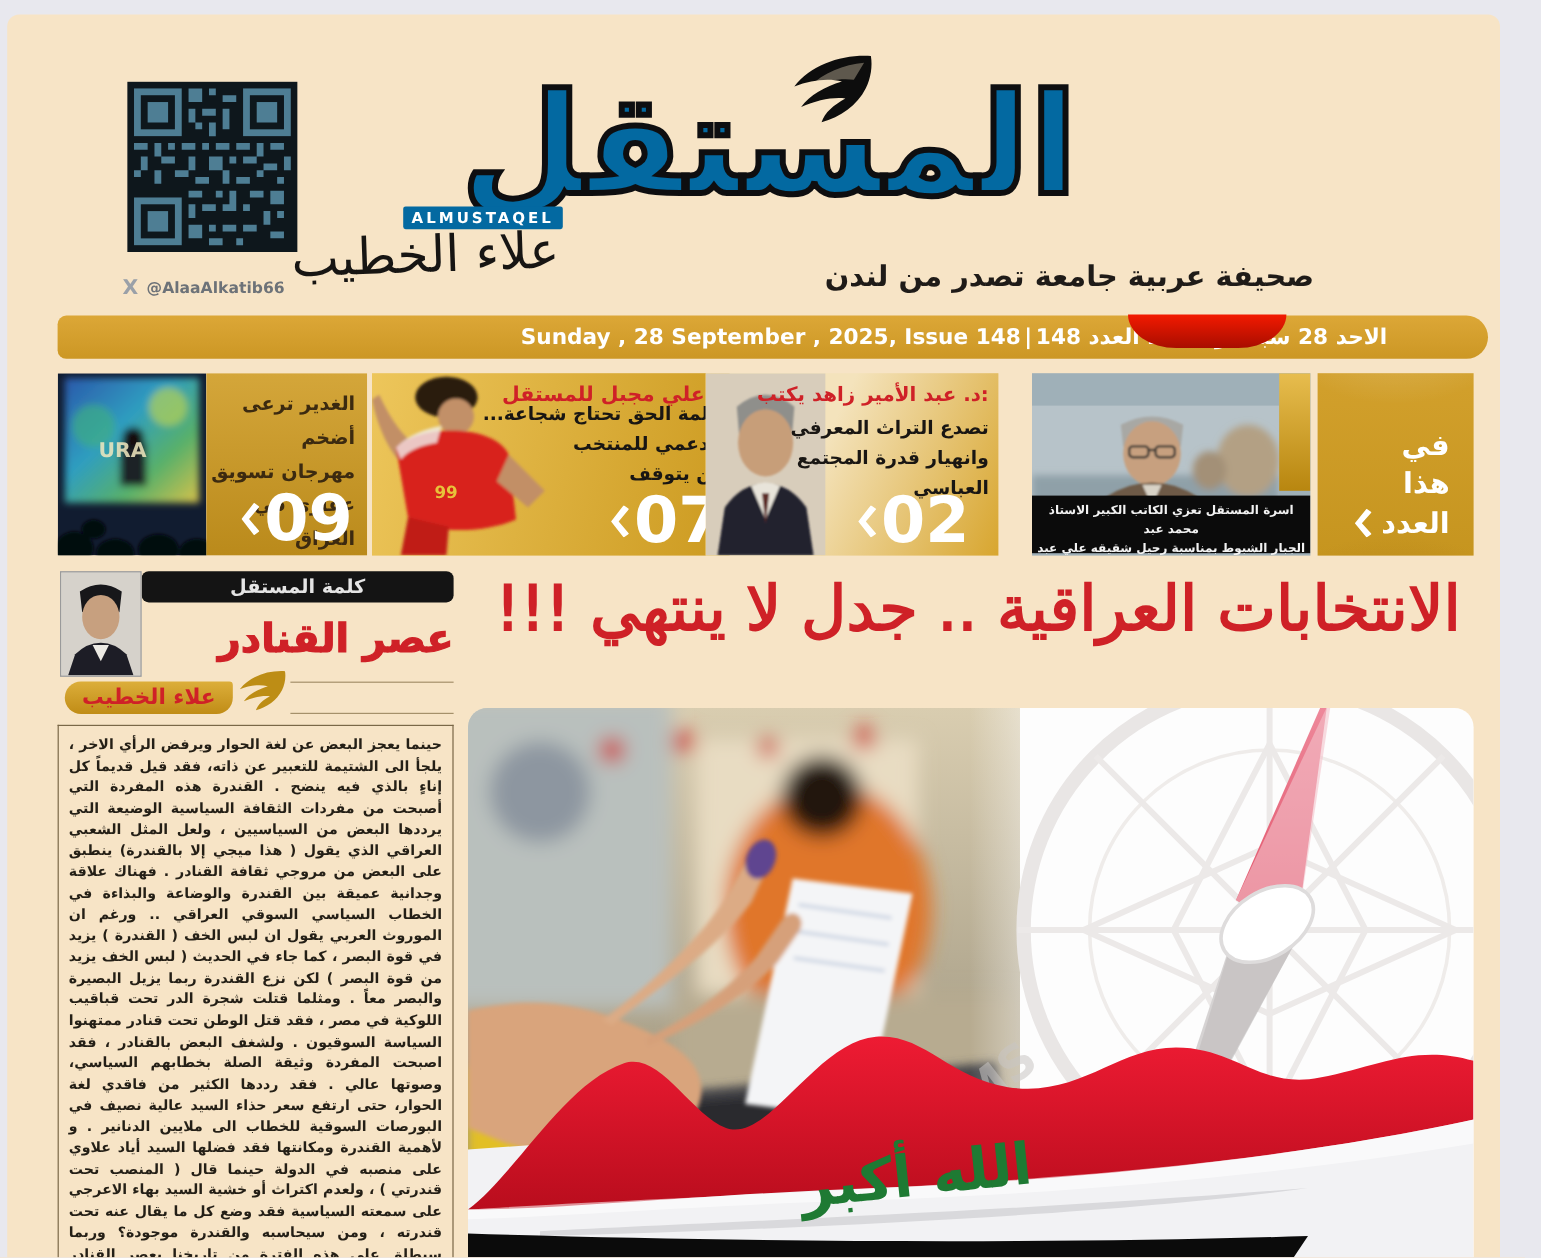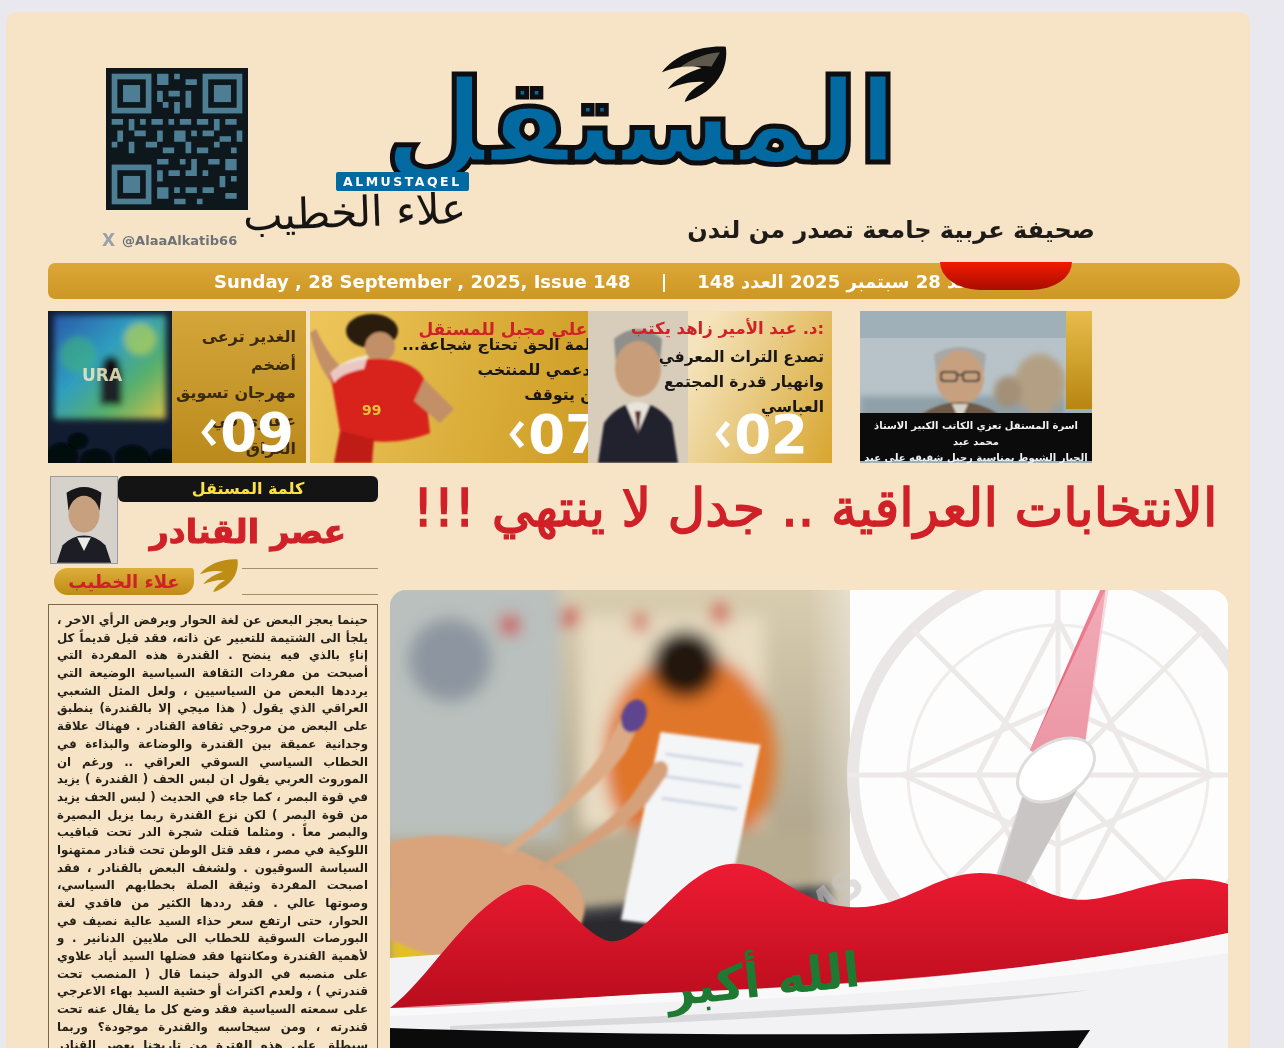--- a/index.html
+++ b/index.html
@@ -15,21 +15,21 @@
   .x-glyph{font-weight:bold;font-size:17px;color:#9aa0a8}
   .x-text{font-size:13px;font-weight:bold;color:#6d7278}
   .signature{left:210px;top:176px;width:250px;font-family:"DejaVu Serif",serif;font-size:42px;color:#171513;direction:rtl;transform:rotate(-2deg);white-space:nowrap}
   .logo-wrap{left:310px;top:22px;width:650px;height:188px;direction:rtl;text-align:center}
   .logo-ar{font-size:116px;font-weight:bold;color:#0369a1;-webkit-text-stroke:5px #0e0e10;line-height:176px;letter-spacing:-3px}
   .logo-latin{position:absolute;left:20px;top:138px;background:#0369a1;color:#fff;font-size:12.5px;font-weight:bold;letter-spacing:2.5px;padding:2px 7px;border-radius:2px}
   .wing-big{position:absolute;left:336px;top:10px;width:78px;height:62px}
   .tagline{right:155px;top:204px;font-size:24px;font-weight:bold;color:#1f1b18;direction:rtl;white-space:nowrap}
 
   
-  .date-bar{left:42px;top:251px;width:1192px;height:36px;background:linear-gradient(180deg,#dca737,#cc9724);border-radius:8px 20px 20px 8px;display:flex;align-items:center;justify-content:center;padding-right:84px;gap:30px;color:#fff;font-weight:bold;font-size:18px;white-space:nowrap}
+  .date-bar{left:42px;top:251px;width:1192px;height:36px;background:linear-gradient(180deg,#dca737,#cc9724);border-radius:8px 20px 20px 8px;display:flex;align-items:center;justify-content:flex-end;padding-right:84px;gap:3px;color:#fff;font-weight:bold;font-size:18px;white-space:nowrap}
   .date-ar{direction:rtl}
   .red-blob{position:absolute;left:892px;top:-1px;width:132px;height:28px;background:linear-gradient(180deg,#f31a00,#a80d00);border-radius:0 0 66px 66px / 0 0 46px 46px}
 
   
   .teaser{top:299px;height:152px;overflow:hidden;cursor:pointer}
   .t-photo{position:absolute;top:0;left:0;height:100%}
   .t-lines{position:absolute;direction:rtl;text-align:right;font-weight:bold;color:#191613;line-height:1.6;font-size:15.5px}
   .kicker{color:#cf2127;font-size:17px;font-weight:bold;margin-bottom:20px;white-space:nowrap}
   .pagenum{position:absolute;display:flex;align-items:center;gap:4px;color:#fff;font-size:53px;font-weight:bold;line-height:1}
   .chev{display:inline-block;width:15px;height:27px;background:#fff;clip-path:polygon(70% 0,100% 12%,42% 50%,100% 88%,70% 100%,0 50%)}
@@ -50,23 +50,23 @@
   .t4-caption{position:absolute;left:0;right:0;bottom:2px;height:48px;background:#0b0b0b;color:#f2f2f2;direction:rtl;text-align:center;font-size:10px;font-weight:bold;line-height:1.6;padding-top:5px}
   .issue-box{left:1092px;top:299px;width:130px;height:152px;background:
       radial-gradient(130% 70% at 50% -25%,rgba(255,255,255,.22),transparent 60%),
       radial-gradient(130% 70% at 50% 130%,rgba(120,70,0,.18),transparent 60%),
       linear-gradient(#d2a02c,#c6951f);
       color:#fff;font-weight:bold;font-size:24px;direction:rtl;text-align:right;padding:44px 20px 0 0;line-height:1.35}
   .issue-last{display:flex;align-items:center;gap:8px}
   .issue-box .chev{width:14px;height:24px}
 
   
-  .col-header{left:112px;top:464px;width:260px;height:26px;background:#141414;border-radius:6px;color:#fde047;font-size:16px;font-weight:bold;text-align:center;line-height:26px;direction:rtl}
+  .col-header{left:112px;top:464px;width:260px;height:26px;background:#141414;border-radius:6px;color:#e5e5e5;font-size:16px;font-weight:bold;text-align:center;line-height:26px;direction:rtl}
   .portrait{left:44px;top:464px;width:68px;height:88px;border:1px solid #9a9a9a;background:#d6d2cb}
-  .col-title{left:112px;top:500px;width:260px;text-align:center;font-size:33px;font-weight:bold;color:#cf2127;direction:rtl;-webkit-text-stroke:1px #cf2127}
+  .col-title{left:112px;top:500px;width:260px;text-align:right;font-size:33px;font-weight:bold;color:#cf2127;direction:rtl;-webkit-text-stroke:1px #cf2127}
   .ribbon{left:48px;top:556px;width:140px;height:27px;background:linear-gradient(180deg,#dcae3a,#c08c16);border-radius:14px 3px 14px 14px;color:#cf2127;font-size:18px;font-weight:bold;text-align:center;line-height:27px;direction:rtl}
   .wing-gold{left:188px;top:544px;width:46px;height:40px}
   .rule{background:#a5906a;height:1px}
   .rule1{left:236px;top:556px;width:136px}
   .rule2{left:236px;top:582px;width:136px}
   .article{left:42px;top:592px;width:330px;height:444px;border:1px solid #7a6848;border-bottom:none;padding:7px 9px 0 8px;direction:rtl;overflow:hidden}
   .article::before{content:"";position:absolute;left:-5px;top:0;bottom:0;width:1px;background:#7a6848}
   .article p{font-size:11.8px;font-weight:bold;color:#241f16;line-height:1.5;text-align:justify;margin-bottom:3px}
 
   
@@ -260,20 +260,28 @@
       </g>
     </svg>
     <div class="t4-strip"></div>
     <div class="t4-caption">
       <div>اسرة المستقل تعزي الكاتب الكبير الاستاذ محمد عبد</div>
       <div>الجبار الشبوط بمناسبة رحيل شقيقه علي عبد الجبار ،</div>
 
     </div>
   </div>
 
+  <div class="abs issue-box">
+    <div>في</div>
+    <div>هذا</div>
+    <div class="issue-last">
+      <span>العدد</span>
+      <span class="chev"></span>
+    </div>
+  </div>
 
   <div class="abs col-header">كلمة المستقل</div>
 
   <svg class="abs portrait" viewBox="0 0 68 88">
     <rect width="68" height="88" fill="#d6d2cb"></rect>
     <path d="M16,16 Q34,4 52,16 L50,34 Q34,26 18,34 Z" fill="#17171a"></path>
     <ellipse cx="34" cy="38" rx="16" ry="19" fill="#c7a07f"></ellipse>
     <path d="M6,88 L12,70 Q22,60 34,60 Q46,60 56,70 L62,88 Z" fill="#1d1d26"></path>
     <path d="M27,62 L34,76 L41,62 Z" fill="#eceae4"></path>
   </svg>

